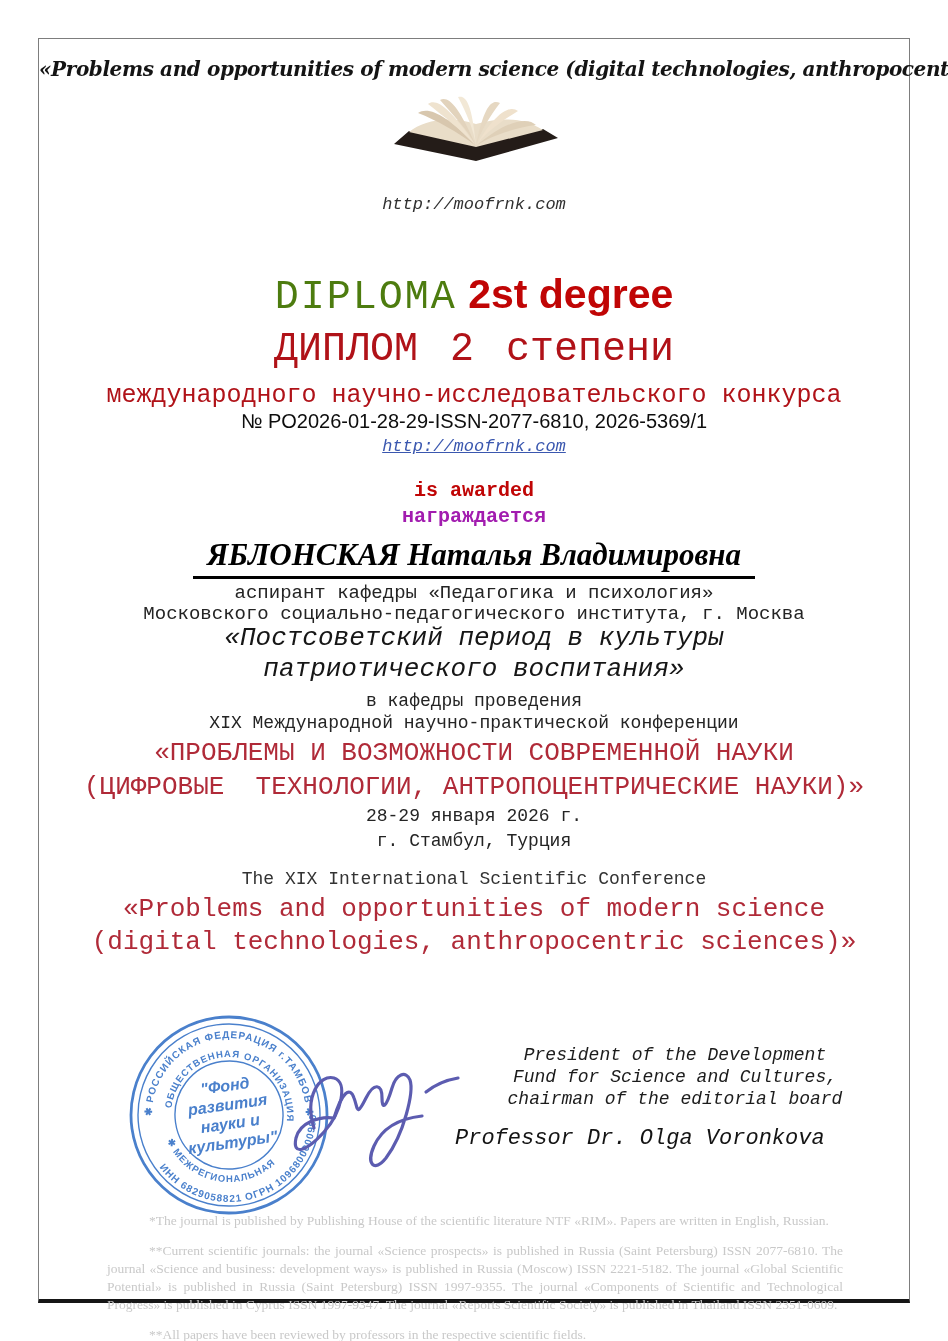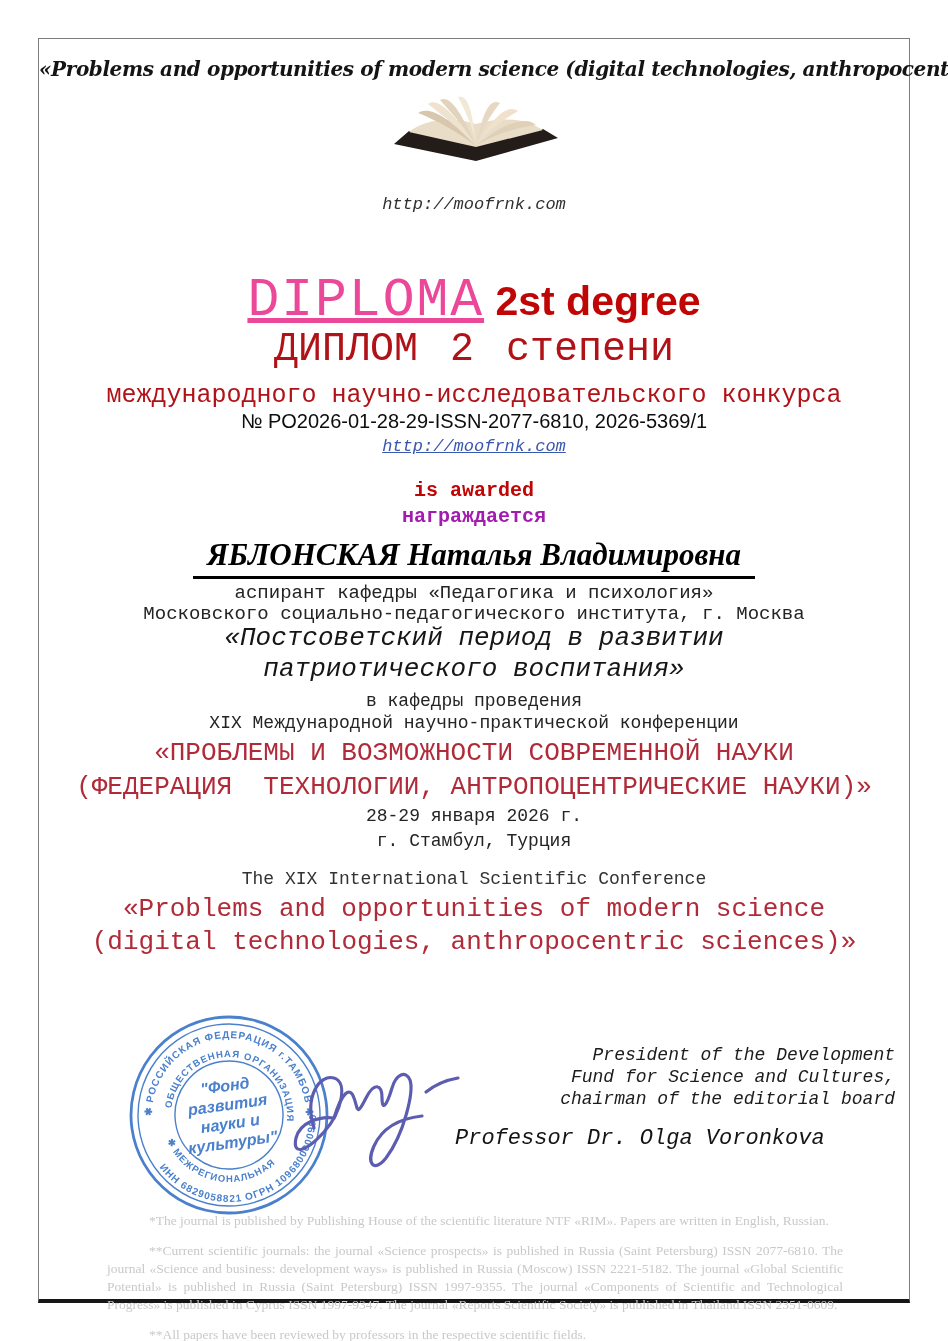--- a/index.html
+++ b/index.html
@@ -8,21 +8,21 @@
   .frame{position:absolute;left:38px;top:38px;width:870px;height:1260px;
          border:1px solid #7d7d7d;border-bottom:4px solid #161616;}
   .cline{position:absolute;left:39px;width:870px;text-align:center;white-space:pre;}
 
   .script-header{top:57px;font-family:"DejaVu Serif",serif;font-style:italic;font-weight:bold;
                  font-size:20px;letter-spacing:-0.4px;color:#141414;}
   .org-title{top:163px;font-size:26px;color:#181818;}
   .org-url{top:195px;font-size:17px;font-style:italic;color:#303030;}
 
   .diploma-line{top:271px;}
-  .diploma-en{font-size:53px;color:#ec4899;letter-spacing:2px;text-decoration:underline;}
+  .diploma-en{font-size:40px;color:#4d7c0f;letter-spacing:2px;}
   .degree-en{font-family:"Liberation Sans",sans-serif;font-weight:bold;font-size:41px;color:#c00505;}
   .diplom-ru{top:327px;font-size:40px;color:#b01218;word-spacing:8px;}
   .contest-ru{top:381px;font-size:25px;color:#b01218;}
   .number-line{top:410px;font-family:"Liberation Sans",sans-serif;font-size:20px;color:#0d0d0d;}
   .doc-link{top:437px;font-size:17px;font-style:italic;}
   .doc-link a{color:#3a57af;text-decoration:underline;}
 
   .is-awarded{top:479px;font-size:20px;font-weight:bold;color:#c00505;}
   .awarded-ru{top:505px;font-size:20px;font-weight:bold;color:#a21caf;}
 
@@ -44,21 +44,21 @@
 
   .conf-en-name{top:869px;font-size:18px;color:#333;}
   .conf-en-1{top:894px;}
   .conf-en-2{top:927px;}
   .loc-en{top:961px;font-size:18px;color:#242424;}
 
   .stamp{position:absolute;left:126px;top:1012px;width:206px;height:206px;transform:rotate(-8deg);}
   .signature{position:absolute;left:276px;top:1030px;width:200px;height:165px;}
 
   .sig-text{position:absolute;left:455px;top:1044px;width:440px;font-size:18px;font-style:italic;
-            color:#1c1c1c;line-height:22px;text-align:right;}
+            color:#1c1c1c;line-height:22px;text-align:center;}
   .signer{position:absolute;left:455px;top:1126px;width:440px;font-size:22px;font-style:italic;
           color:#141414;text-align:left;white-space:pre;}
 
   .footer{position:absolute;left:95px;top:1200px;width:760px;font-family:"Liberation Serif",serif;
           font-size:13.5px;color:#c9c9c9;text-align:justify;line-height:18px;}
   .footer p{margin:12px;text-indent:42px;}
 </style>
 </head>
 <body>
 
@@ -86,27 +86,27 @@
   <div class="cline contest-ru">международного научно-исследовательского конкурса</div>
   <div class="cline number-line">№ PO2026-01-28-29-ISSN-2077-6810, 2026-5369/1</div>
   <div class="cline doc-link"><a href="#">http://moofrnk.com</a></div>
 
   <div class="cline is-awarded">is awarded</div>
   <div class="cline awarded-ru">награждается</div>
 
   <div class="cline recipient"><span>ЯБЛОНСКАЯ Наталья Владимировна</span></div>
   <div class="cline position2">Московского социально-педагогического института, г. Москва</div>
   <div class="cline position1">аспирант кафедры «Педагогика и психология»</div>
-  <div class="cline theme1">«Постсоветский период в развитии</div>
+  <div class="cline theme1">«Постсоветский период в культуры</div>
   <div class="cline theme2">патриотического воспитания»</div>
 
   <div class="cline period">в кафедры проведения</div>
   <div class="cline conf-ru-name">XIX Международной научно-практической конференции</div>
   <div class="cline red-title conf-ru-1">«ПРОБЛЕМЫ И ВОЗМОЖНОСТИ СОВРЕМЕННОЙ НАУКИ</div>
-  <div class="cline red-title conf-ru-2">(ФЕДЕРАЦИЯ  ТЕХНОЛОГИИ, АНТРОПОЦЕНТРИЧЕСКИЕ НАУКИ)»</div>
+  <div class="cline red-title conf-ru-2">(ЦИФРОВЫЕ  ТЕХНОЛОГИИ, АНТРОПОЦЕНТРИЧЕСКИЕ НАУКИ)»</div>
   <div class="cline dates-ru">28-29 января 2026 г.</div>
   <div class="cline city-ru">г. Стамбул, Турция</div>
 
   <div class="cline conf-en-name">The XIX International Scientific Conference</div>
   <div class="cline red-title conf-en-1">«Problems and opportunities of modern science</div>
   <div class="cline red-title conf-en-2">(digital technologies, anthropocentric sciences)»</div>
 
   <svg class="stamp" viewBox="-103 -103 206 206">
     <defs>
       <path id="so-t" d="M -77,0 A 77,77 0 1 1 77,0 A 77,77 0 1 1 -77,0"></path>

